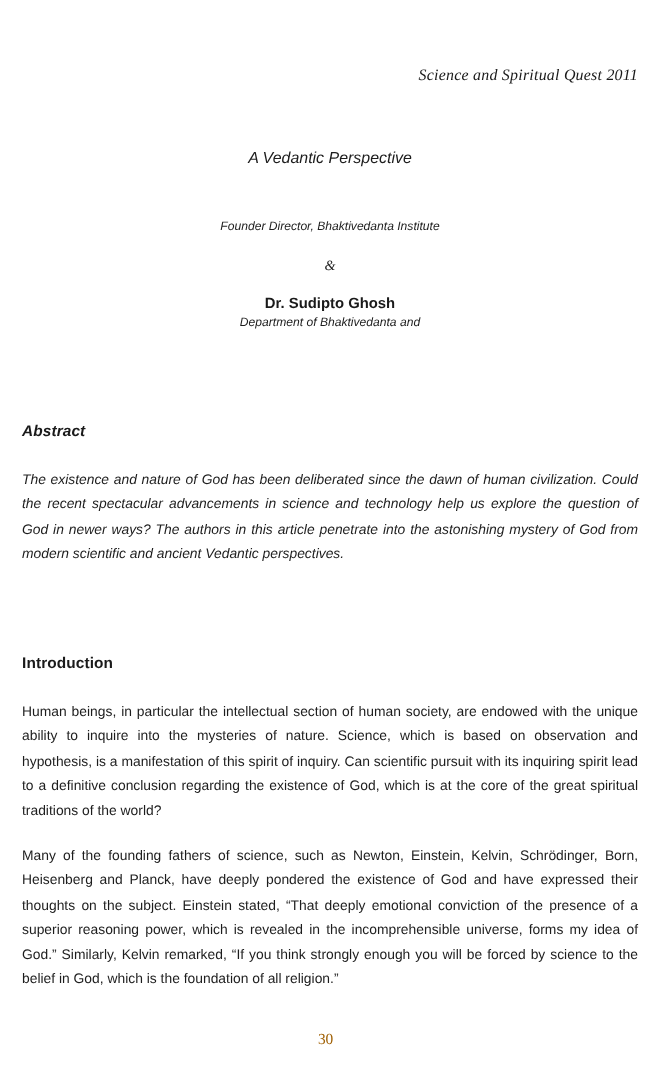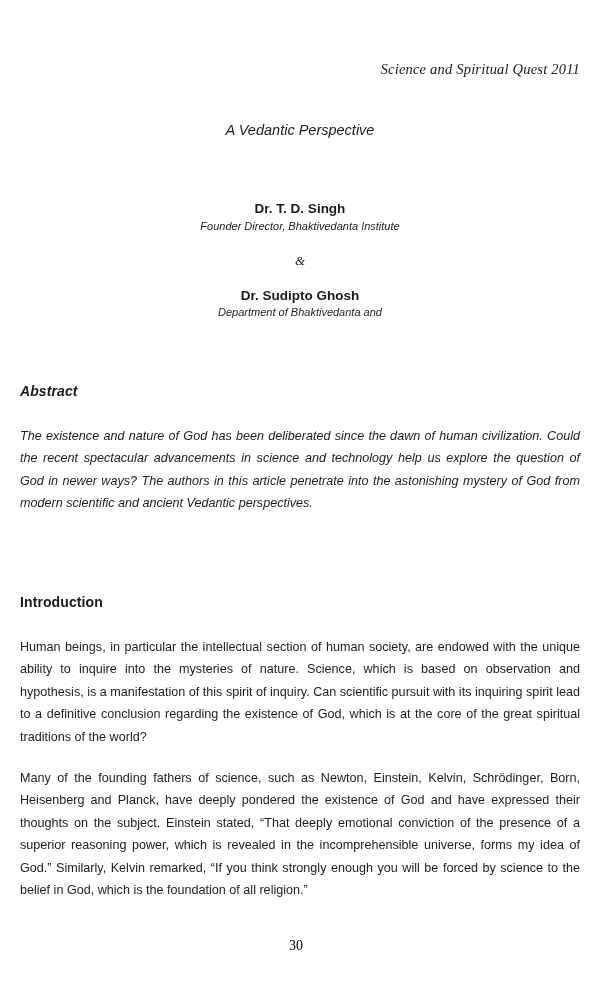--- a/index.html
+++ b/index.html
@@ -45,21 +45,21 @@
     text-align: center;
   }
   .doc-title {
     font-size: 18.5px;
     font-weight: bold;
     letter-spacing: 0.1px;
     color: #1a1a1a;
     line-height: 1.2;
   }
   .doc-subtitle {
-    margin-top: 0;
+    margin-top: 14px;
     font-size: 14.5px;
     font-style: italic;
     color: #1d1d1d;
     line-height: 1.2;
   }
   
   .authors {
     position: absolute;
     left: 20px;
     right: 20px;
@@ -125,37 +125,36 @@
   }
   
   .folio {
     position: absolute;
     left: 0;
     width: 592px;
     top: 938px;
     text-align: center;
     font-family: "Liberation Serif", serif;
     font-size: 14px;
-    color: #000000;
+    color: #a16207;
   }
 </style>
 </head>
 <body>
 
 <div class="page">
 
   <div class="running-head">Science and Spiritual Quest 2011</div>
 
   <div class="title-block">
     <div class="doc-subtitle">A Vedantic Perspective</div>
   </div>
 
   <div class="authors">
     <div class="author-entry">
-      <div class="author-name">Dr. T. D. Singh</div>
       <div class="author-affil">Founder Director, Bhaktivedanta Institute</div>
     </div>
     <div class="amp">&amp;</div>
     <div class="author-entry author-2">
       <div class="author-name">Dr. Sudipto Ghosh</div>
       <div class="author-affil">Department of Bhaktivedanta and</div>
     </div>
   </div>
 
   <div class="section-abstract">

